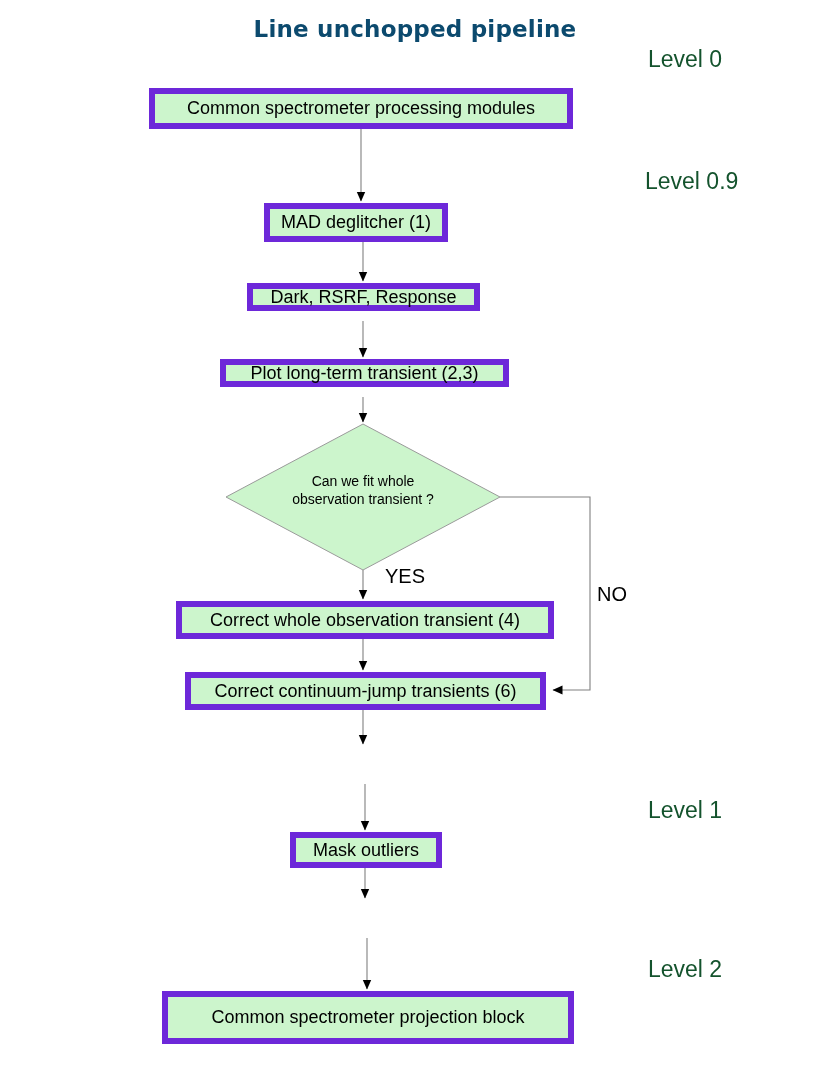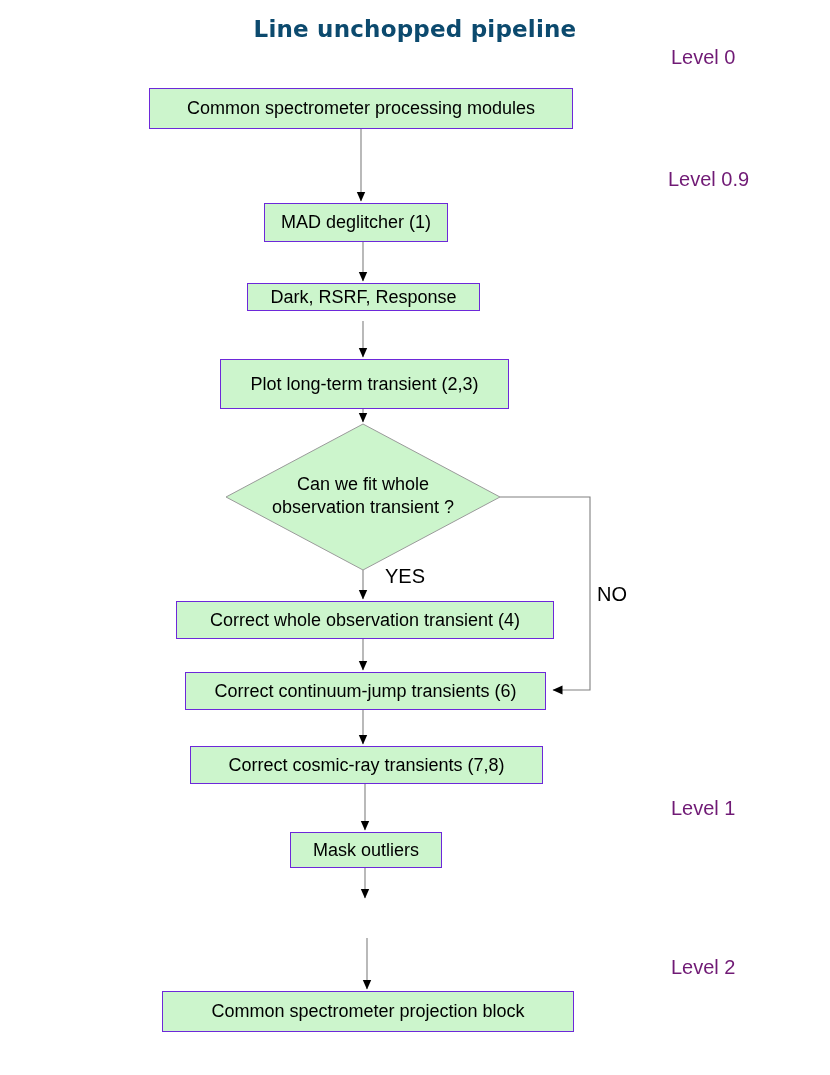--- a/index.html
+++ b/index.html
@@ -23,53 +23,52 @@
     height: 1075px;
   }
   .node {
     position: absolute;
     box-sizing: border-box;
     display: flex;
     align-items: center;
     justify-content: center;
     text-align: center;
     background: #ccf5cc;
-    border: 1px solid #6d28d9;
+    border: 6px solid #6d28d9;
     color: #000000;
     font-size: 18px;
     line-height: 1.15;
     white-space: nowrap;
   }
   .diagram-title {
     position: absolute;
     text-align: center;
     font-family: "DejaVu Sans", sans-serif;
     font-weight: bold;
     font-size: 23px;
     color: #0c4a6e;
     letter-spacing: 0.2px;
     white-space: nowrap;
   }
   .level-label {
     position: absolute;
-    font-size: 20px;
-    color: #701a75;
+    font-size: 23px;
+    color: #14532d;
     white-space: nowrap;
-    margin-left: 23px;
   }
   .edge-label {
     position: absolute;
     font-size: 20px;
     color: #000000;
     white-space: nowrap;
   }
   .decision-label {
     position: absolute;
     text-align: center;
-    font-size: 18px;
+    font-size: 14px;
     line-height: 1.25;
     color: #000000;
     white-space: nowrap;
     pointer-events: none;
   }
 </style>
 </head>
 <body>
 
 <div id="canvas">
@@ -115,32 +114,31 @@
     <div>Can we fit whole</div>
     <div>observation transient ?</div>
   </div>
 
   <div class="node" style="left:149px; top:88px; width:424px; height:41px;">Common spectrometer processing modules</div>
 
   <div class="node" style="left:264px; top:203px; width:184px; height:39px;">MAD deglitcher (1)</div>
 
   <div class="node" style="left:247px; top:283px; width:233px; height:28px;">Dark, RSRF, Response</div>
 
-  <div class="node" style="left:220px; top:359px; width:289px; height:50px;">Plot long-term transient (2,3)</div>
+  <div class="node" style="left:220px; top:359px; width:289px; height:28px;">Plot long-term transient (2,3)</div>
 
   <div class="node" style="left:176px; top:601px; width:378px; height:38px;">Correct whole observation transient (4)</div>
 
   <div class="node" style="left:185px; top:672px; width:361px; height:38px;">Correct continuum-jump transients (6)</div>
 
-  <div class="node" style="left:190px; top:746px; width:353px; height:38px;">Correct cosmic-ray transients (7,8)</div>
 
   <div class="node" style="left:290px; top:832px; width:152px; height:36px;">Mask outliers</div>
 
 
-  <div class="node" style="left:162px; top:991px; width:412px; height:41px;">Common spectrometer projection block</div>
+  <div class="node" style="left:162px; top:991px; width:412px; height:53px;">Common spectrometer projection block</div>
 
   <div class="edge-label" style="left:385px; top:565px;">YES</div>
   <div class="edge-label" style="left:597px; top:583px;">NO</div>
 
   <div class="level-label" style="left:648px; top:46px;">Level 0</div>
   <div class="level-label" style="left:645px; top:168px;">Level 0.9</div>
   <div class="level-label" style="left:648px; top:797px;">Level 1</div>
   <div class="level-label" style="left:648px; top:956px;">Level 2</div>
 
 </div>

